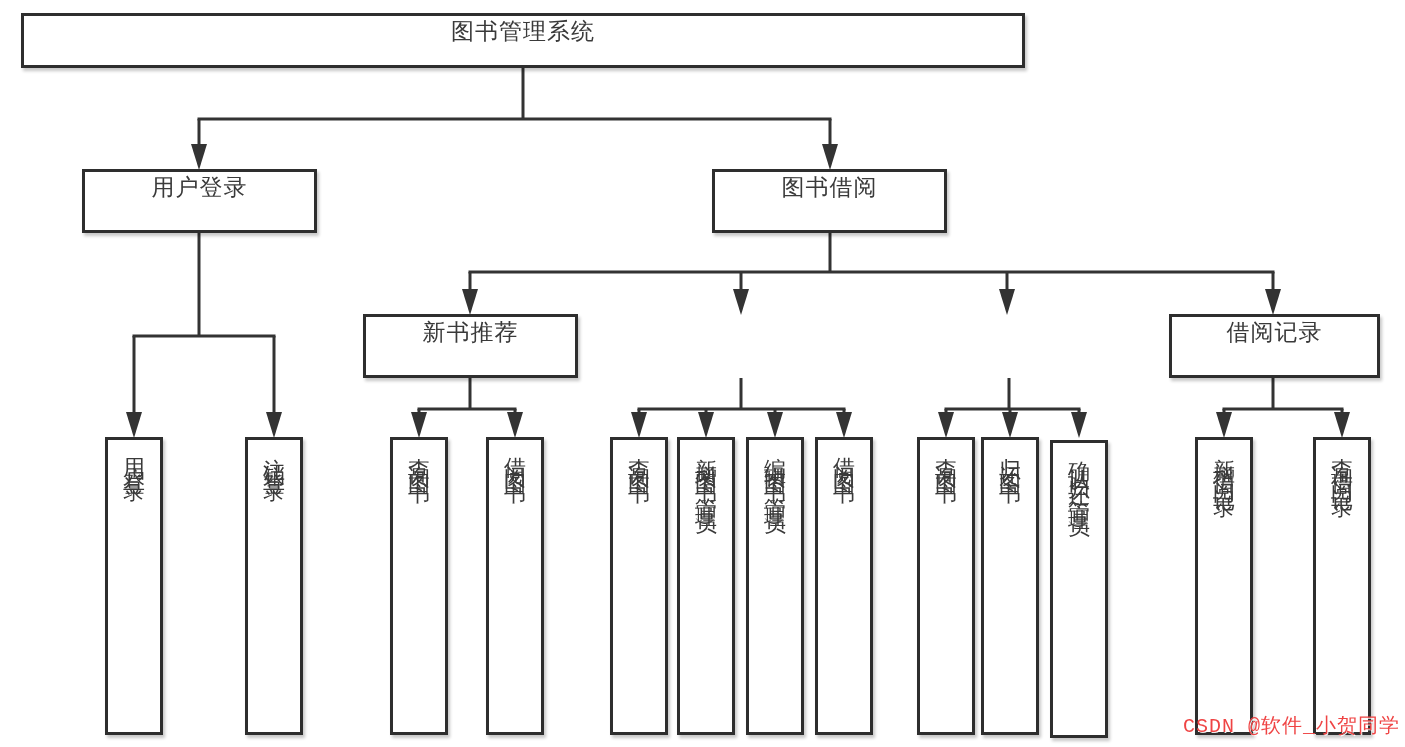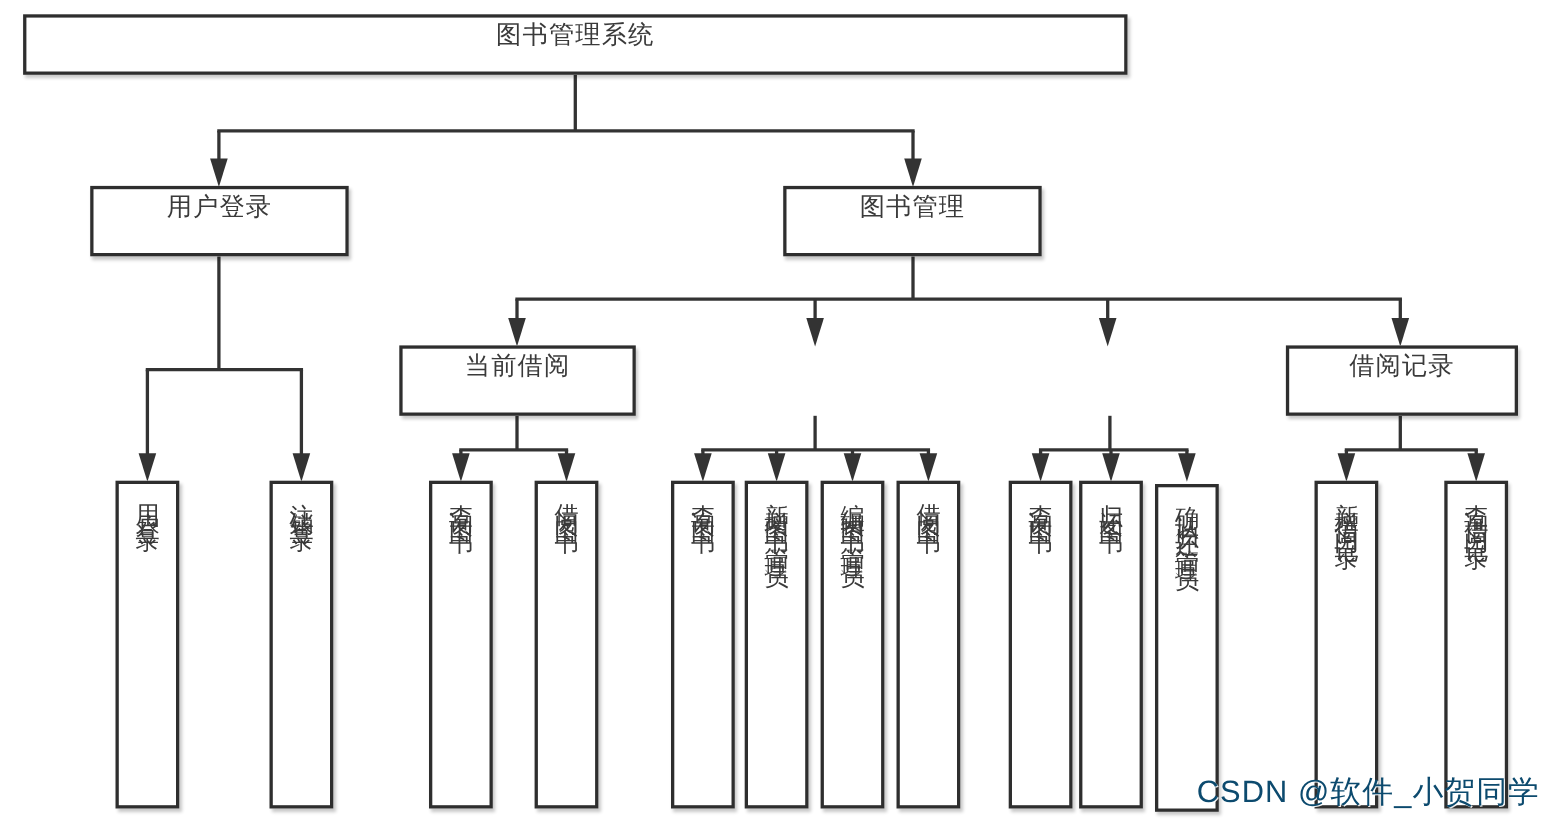--- a/index.html
+++ b/index.html
@@ -33,24 +33,25 @@
     font-size: 22px;
     letter-spacing: 8px;
     line-height: 1.1;
     color: #3a3a3a;
     white-space: nowrap;
   }
   .watermark {
     position: absolute;
     right: 5px;
     bottom: 8px;
-    font-size: 28px;
-    color: #0c4a6e;
+    font-size: 20px;
+    color: #ef4444;
     letter-spacing: 1px;
     text-shadow: 1px 1px 0 rgba(255,255,255,0.9);
+    font-family: Liberation Mono, monospace;
   }
 </style>
 </head>
 <body>
 
 <div class="stage">
 
   <svg class="connectors" viewBox="0 0 1405 747" xmlns="http://www.w3.org/2000/svg">
     <g stroke="#333333" stroke-width="3" fill="none">
 
@@ -121,25 +122,25 @@
   </svg>
 
   <div class="node h-node" style="left:21px; top:13px; width:1004px; height:55px;">
     <span>图书管理系统</span>
   </div>
 
   <div class="node h-node" style="left:82px; top:169px; width:235px; height:64px;">
     <span>用户登录</span>
   </div>
   <div class="node h-node" style="left:712px; top:169px; width:235px; height:64px;">
-    <span>图书管理</span>
+    <span>图书借阅</span>
   </div>
 
   <div class="node h-node" style="left:363px; top:314px; width:215px; height:64px;">
-    <span>当前借阅</span>
+    <span>新书推荐</span>
   </div>
   <div class="node h-node" style="left:1169px; top:314px; width:211px; height:64px;">
     <span>借阅记录</span>
   </div>
 
   <div class="node v-node" style="left:105px; top:437px; width:58px; height:298px;">
     <span>用户登录</span>
   </div>
   <div class="node v-node" style="left:245px; top:437px; width:58px; height:298px;">
     <span>注销登录</span>

